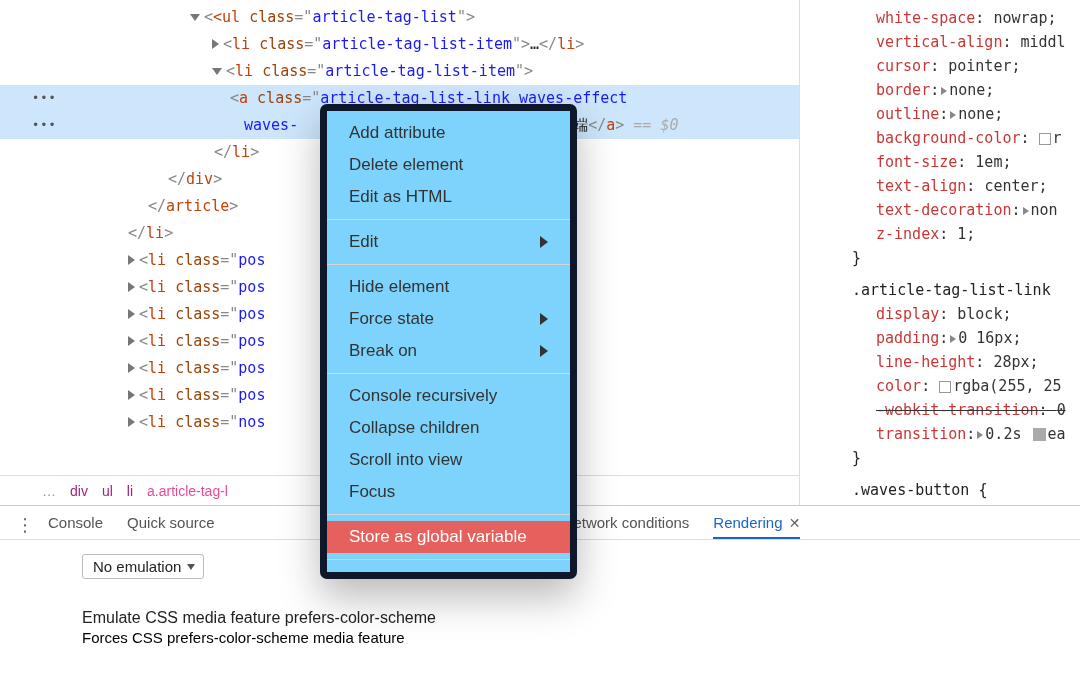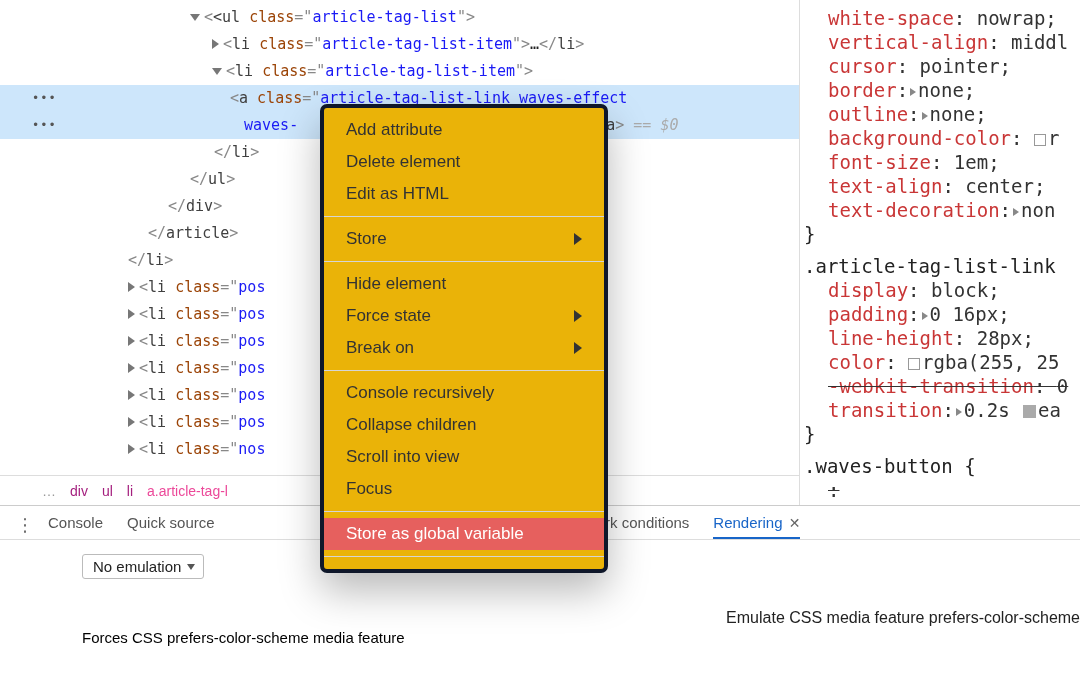--- a/index.html
+++ b/index.html
@@ -19,38 +19,39 @@
     padding-top: 4px;
     overflow: hidden;
     position: relative;
     border-right: 1px solid #ddd;
   }
   .styles-panel {
     flex: 1;
     padding: 6px 0 0 2px;
     overflow: hidden;
     white-space: nowrap;
-    font-size: 19px;
+    font-size: 15px;
+    margin-left: 48px;
   }
   .dom-line {
     white-space: nowrap;
     line-height: 27px;
     height: 27px;
     position: relative;
   }
   .dom-line.sel { background: #cde6fb; }
   .dom-line.sel::before {
     content: "•••";
     position: absolute;
     left: 32px;
     color: #555;
     font-size: 12px;
     letter-spacing: 1px;
   }
-  .tag { color: #404040; }
+  .tag { color: #c2410c; }
   .attr { color: #9b4407; }
   .val { color: #1a1af5; }
   .pun { color: #888; }
   .txt { color: #222; }
   .eq0 { color: #aaa; font-style: italic; }
   .tw {
     display: inline-block;
     width: 0; height: 0;
     border-left: 5px solid transparent;
     border-right: 5px solid transparent;
@@ -152,31 +153,31 @@
     font-size: 15px;
     color: #222;
     gap: 6px;
   }
   .selectbox .arrow {
     width: 0; height: 0;
     border-left: 4px solid transparent;
     border-right: 4px solid transparent;
     border-top: 6px solid #555;
   }
-  .grp-title { margin-top: 30px; color: #222; font-size: 16px; text-align: right; }
+  .grp-title { margin-top: 30px; color: #222; font-size: 16px; }
   .grp-sub { color: #000000; font-size: 15px; margin-top: 2px; }
 
   
   .ctxmenu {
     position: absolute;
     left: 320px;
     top: 104px;
-    width: 288px;
-    background: #eab308;
-    border: 4px solid #0f172a;
+    width: 257px;
+    background: #7dd3fc;
+    border: 7px solid #0f172a;
     border-radius: 7px;
     box-shadow: 0 18px 40px rgba(0,0,0,0.28);
     font-family: -apple-system, Helvetica, Arial, sans-serif;
     font-size: 17px;
     color: #333;
     overflow: hidden;
     z-index: 10;
   }
   .ctxmenu .item {
     padding: 4px 22px;
@@ -216,23 +217,20 @@
     <div class="dom-line sel">
       <span class="pad" style="width:230px"></span><span class="pun">&lt;</span><span class="tag">a </span><span class="attr">class</span><span class="pun">="</span><span class="val">article-tag-list-link waves-effect</span>
     </div>
 
     <div class="dom-line sel">
       <span class="pad" style="width:244px"></span><span class="val">waves-</span><span style="display:inline-block;width:260px"></span><span class="txt">前端</span><span class="pun">&lt;/</span><span class="tag">a</span><span class="pun">&gt;</span><span class="eq0"> == $0</span>
     </div>
 
     <div class="dom-line">
       <span class="pad" style="width:214px"></span><span class="pun">&lt;/</span><span class="tag">li</span><span class="pun">&gt;</span>
-    </div>
-    <div class="dom-line">
-      <span class="pad" style="width:190px"></span><span class="pun">&lt;/</span><span class="tag">ul</span><span class="pun">&gt;</span>
     </div>
     <div class="dom-line">
       <span class="pad" style="width:168px"></span><span class="pun">&lt;/</span><span class="tag">div</span><span class="pun">&gt;</span>
     </div>
     <div class="dom-line">
       <span class="pad" style="width:148px"></span><span class="pun">&lt;/</span><span class="tag">article</span><span class="pun">&gt;</span>
     </div>
     <div class="dom-line">
       <span class="pad" style="width:128px"></span><span class="pun">&lt;/</span><span class="tag">li</span><span class="pun">&gt;</span>
     </div>
@@ -258,20 +256,21 @@
     <div class="ruleset">
       <div><span class="css-prop">white-space</span>: <span class="css-val">nowrap;</span></div>
       <div><span class="css-prop">vertical-align</span>: <span class="css-val">middl</span></div>
       <div><span class="css-prop">cursor</span>: <span class="css-val">pointer;</span></div>
       <div><span class="css-prop">border</span>:<span class="tri"></span><span class="css-val">none;</span></div>
       <div><span class="css-prop">outline</span>:<span class="tri"></span><span class="css-val">none;</span></div>
       <div><span class="css-prop">background-color</span>: <span class="swatch"></span><span class="css-val">r</span></div>
       <div><span class="css-prop">font-size</span>: <span class="css-val">1em;</span></div>
       <div><span class="css-prop">text-align</span>: <span class="css-val">center;</span></div>
       <div><span class="css-prop">text-decoration</span>:<span class="tri"></span><span class="css-val">non</span></div>
+      <div><span class="css-prop">z-index</span>: <span class="css-val">1;</span></div>
       <div class="sel-line">}</div>
     </div>
 
     <div style="height:6px"></div>
     <div class="ruleset">
       <div class="sel-line"><span>.article-tag-list-link</span></div>
       <div><span class="css-prop">display</span>: <span class="css-val">block;</span></div>
       <div><span class="css-prop">padding</span>:<span class="tri"></span><span class="css-val">0 16px;</span></div>
       <div><span class="css-prop">line-height</span>: <span class="css-val">28px;</span></div>
       <div><span class="css-prop">color</span>: <span class="swatch"></span><span class="css-val">rgba(255, 25</span></div>
@@ -313,21 +312,21 @@
       <span>Add attribute</span>
     </div>
   <div class="item">
       <span>Delete element</span>
     </div>
   <div class="item">
       <span>Edit as HTML</span>
     </div>
   <div class="hr"></div>
   <div class="item">
-      <span>Store</span>
+      <span>Edit</span>
       <span class="sub"></span>
     </div>
   <div class="hr"></div>
   <div class="item">
       <span>Hide element</span>
     </div>
   <div class="item">
       <span>Force state</span>
       <span class="sub"></span>
     </div>

